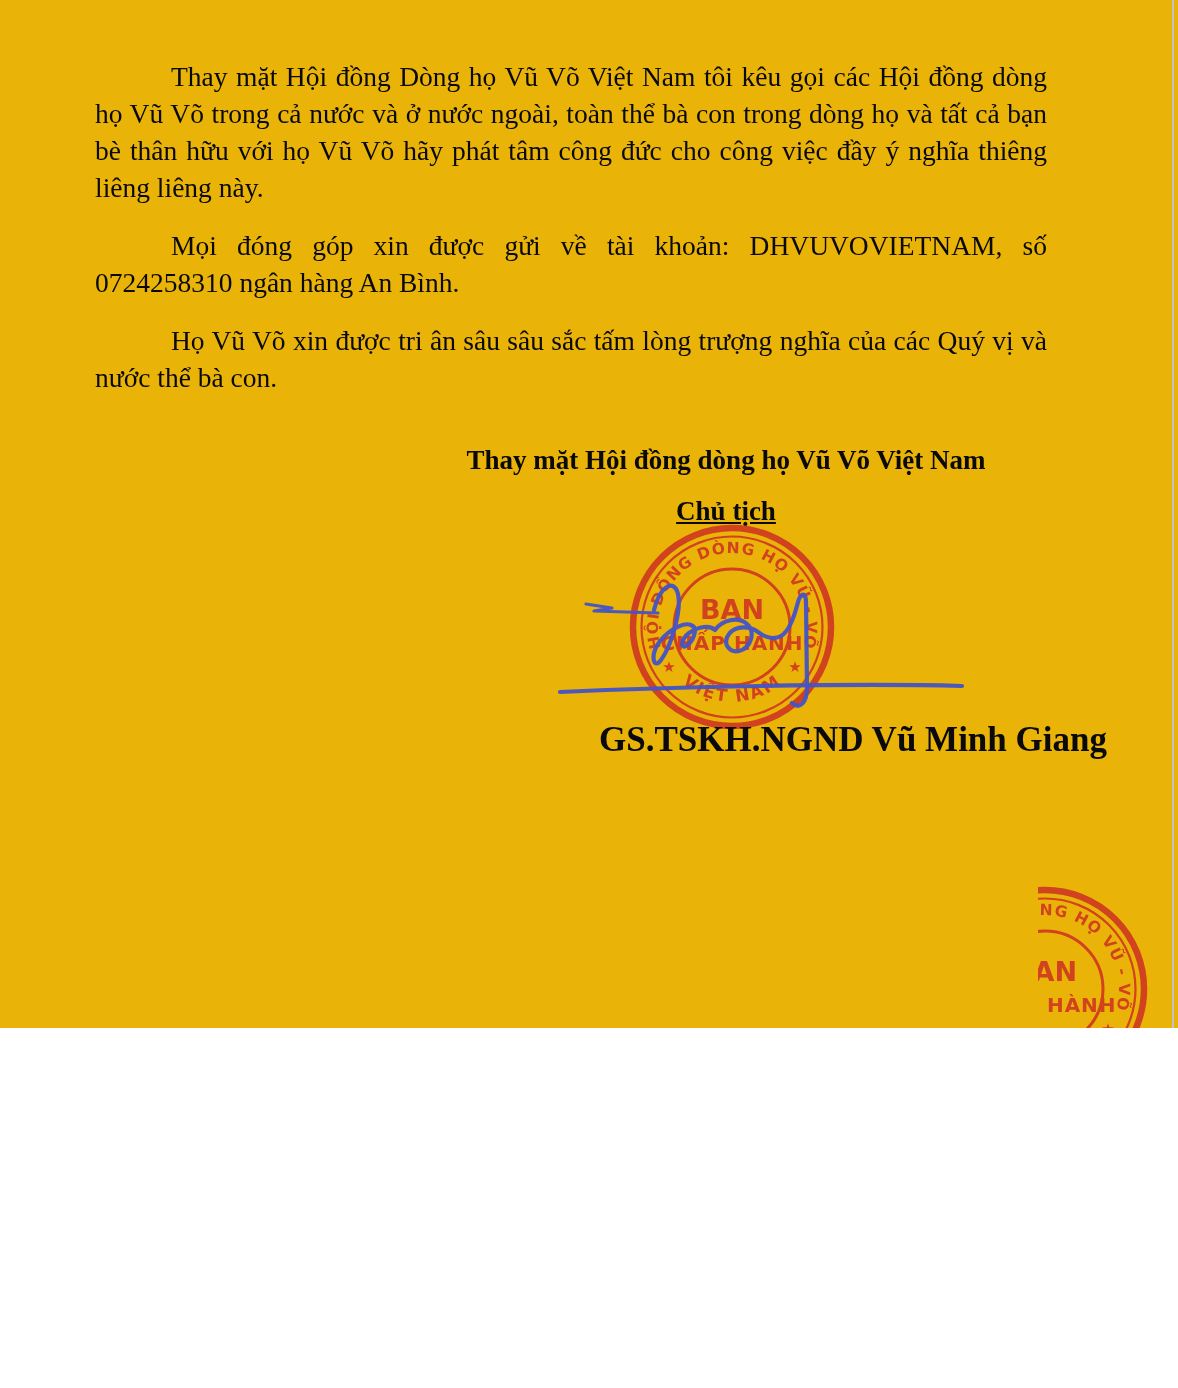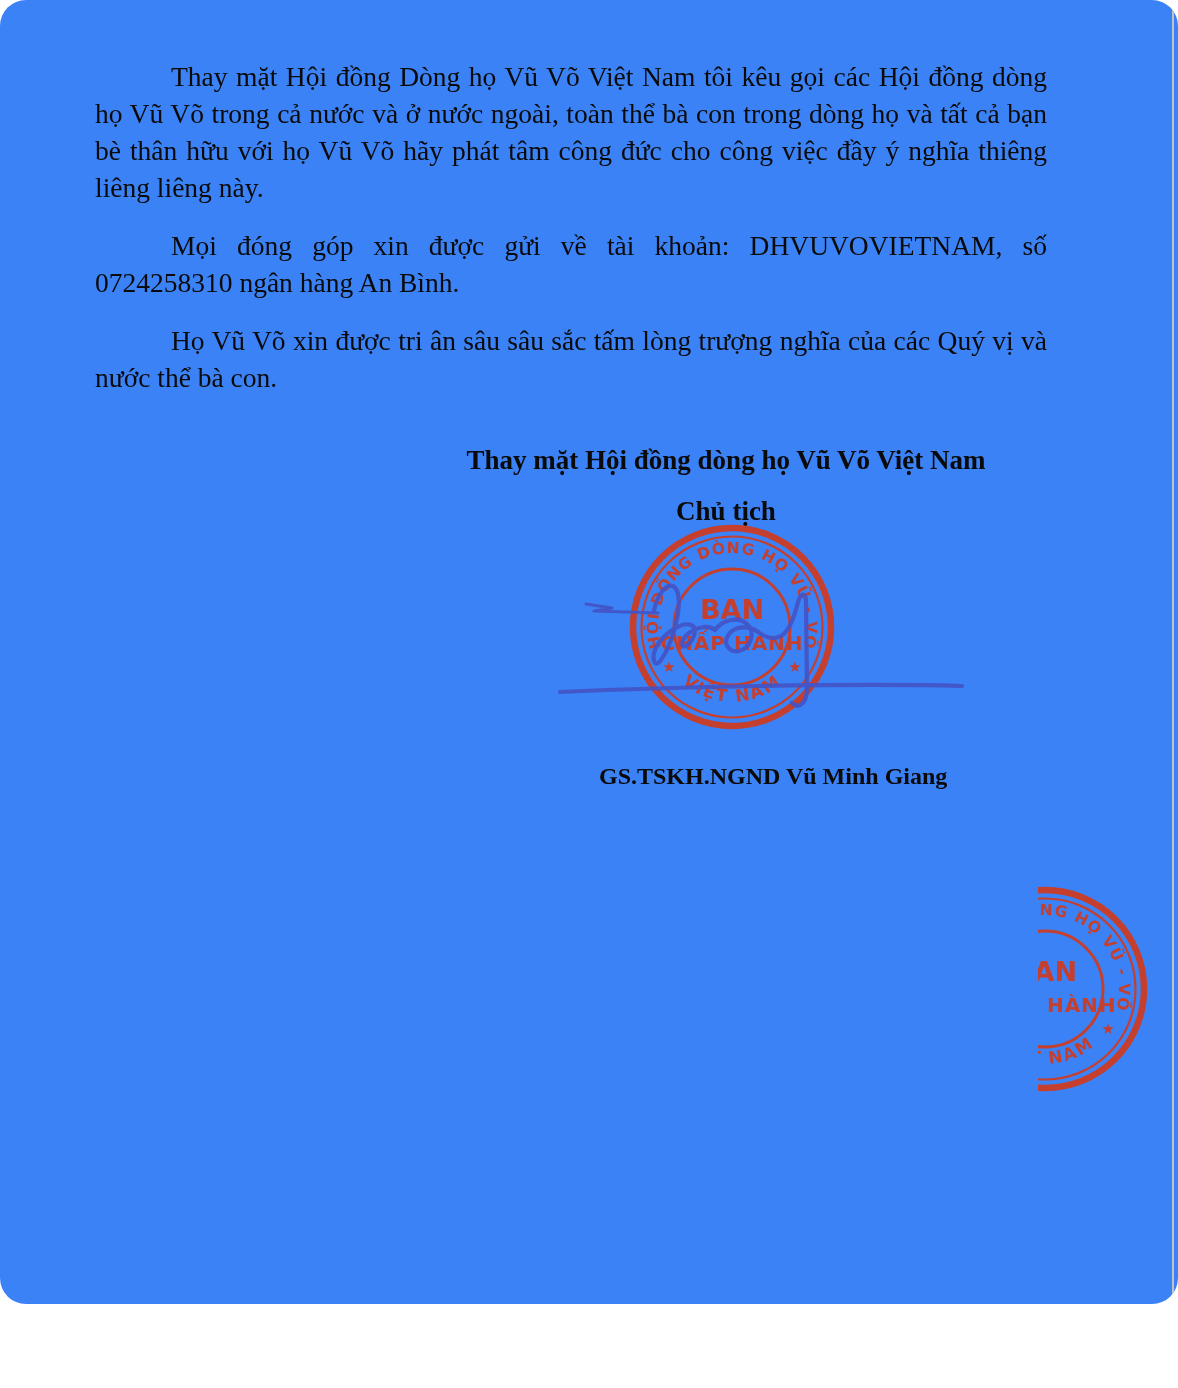--- a/index.html
+++ b/index.html
@@ -2,50 +2,49 @@
 <html style="--stamp-red: #d03a20; --ink-blue: #4254c7;"><head>
 <meta charset="utf-8">
 <style>
   :root{
     --stamp-red:#d03a20;
     --ink-blue:#4254c7;
   }
   html,body{margin:0;padding:0;background:#ffffff;}
   .page{
     position:relative;
-    width:1178px;height:1304px;
-    background:#3b82f6;
+    width:1178px;height:1028px;
+    background:#eab308;
     overflow:hidden;
     font-family:"Liberation Serif", serif;
     color:#0a0a0a;
-    border-radius:26px;
   }
   
   .body-text{
     position:absolute;left:95px;top:58px;width:952px;
   }
   .body-text p{
     margin:0 0 21px 0;
     font-size:27.5px;
     line-height:37px;
     text-align:justify;
     text-indent:76px;
   }
   
   .sig-heading{
     position:absolute;left:452px;top:444px;width:548px;
     text-align:center;font-weight:bold;font-size:27px;line-height:32px;
   }
   .sig-title{
     position:absolute;left:452px;top:495px;width:548px;
-    text-align:center;font-weight:bold;font-size:27px;line-height:32px;
+    text-align:center;font-weight:bold;font-size:27px;line-height:32px;text-decoration:underline;
   }
   .sig-name{
     position:absolute;left:599px;top:720px;
-    font-weight:bold;font-size:24px;white-space:nowrap;margin-top:43px;
+    font-weight:bold;font-size:35px;white-space:nowrap;
   }
   
   .stamp-box{position:absolute;width:206px;height:206px;}
   .stamp-box.first{left:629px;top:524px;}
   .stamp-clip{
     position:absolute;left:1038px;top:884px;width:138px;height:212px;
     overflow:hidden;
   }
   .stamp-clip .stamp-box{left:-96px;top:2px;}
   .stamp{width:100%;height:100%;opacity:.93;}

